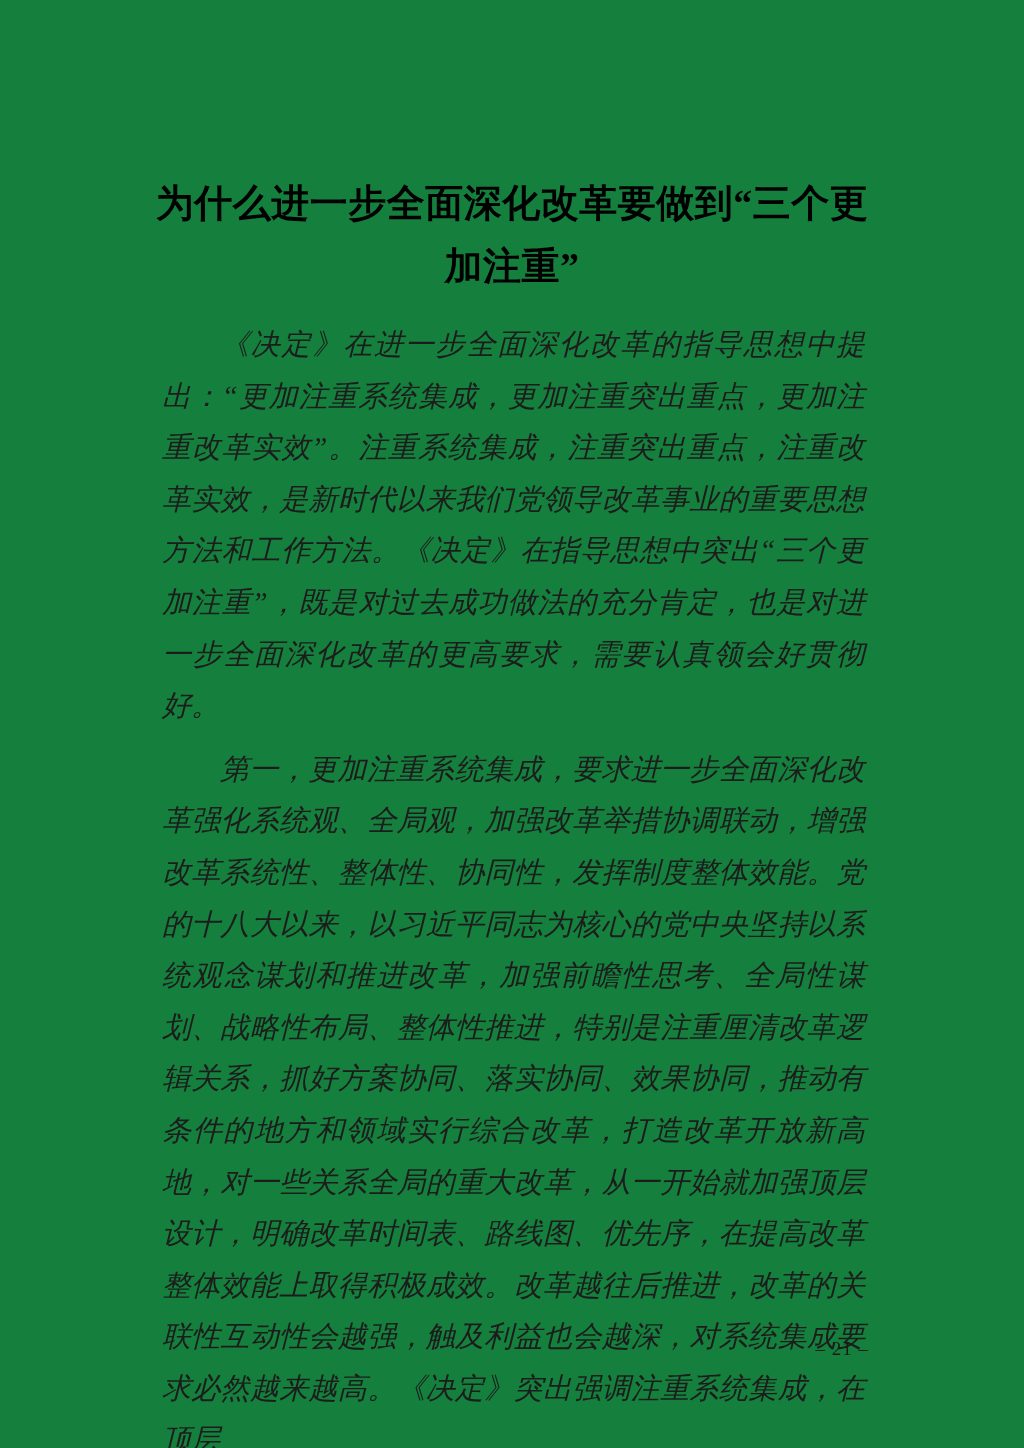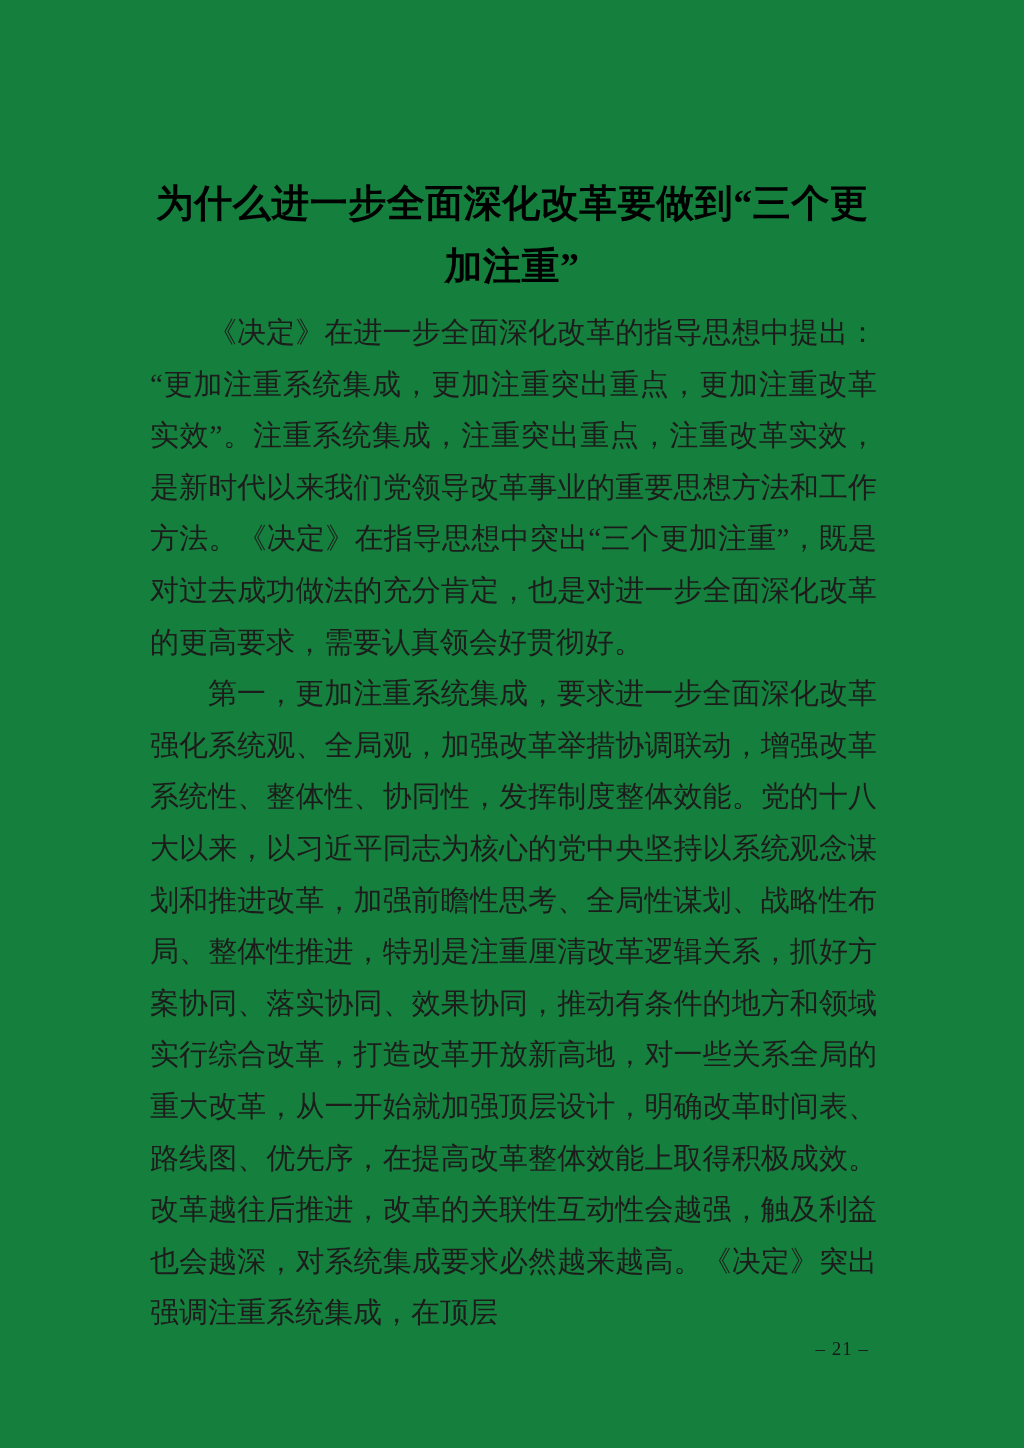--- a/index.html
+++ b/index.html
@@ -36,23 +36,24 @@
     left: 150px;
     width: 727px;
     font-size: 29px;
     line-height: 51.6px;
     text-align: justify;
     text-justify: inter-character;
     word-break: break-all;
     color: #1c1c1c;
   }
   .doc-body p {
-    margin: 0;
+    margin: 12px;
     padding: 0;
     text-indent: 2em;
+    font-style: italic;
   }
   .page-number {
     position: absolute;
     top: 1334px;
     right: 155px;
     font-size: 19px;
     line-height: 30px;
     color: #1a1a1a;
     text-align: center;
     letter-spacing: 1px;

